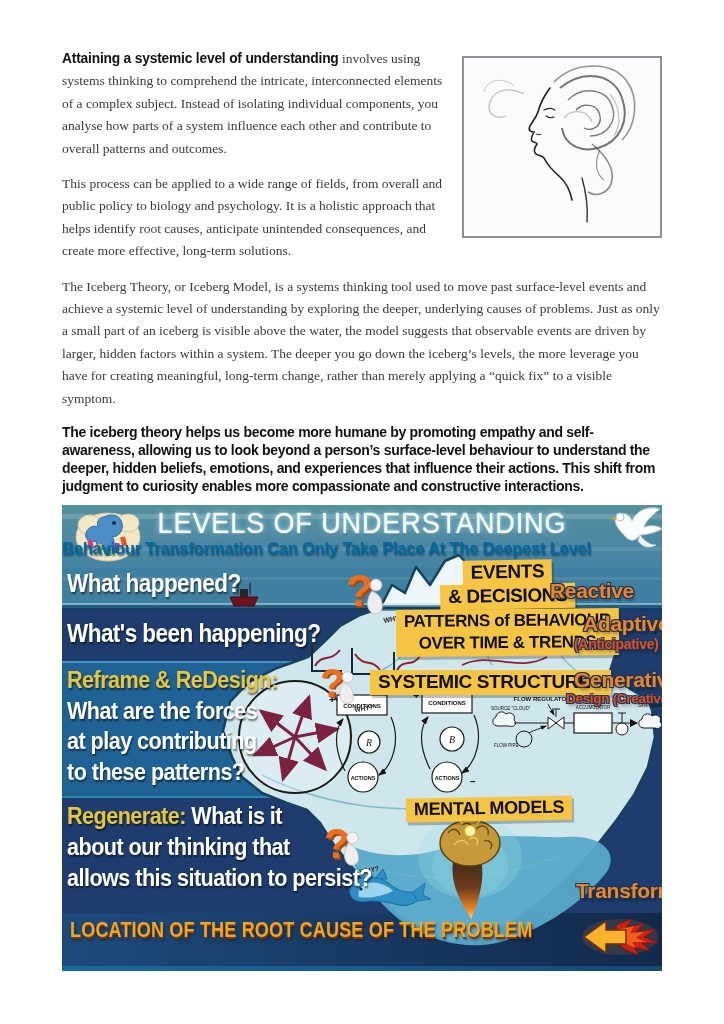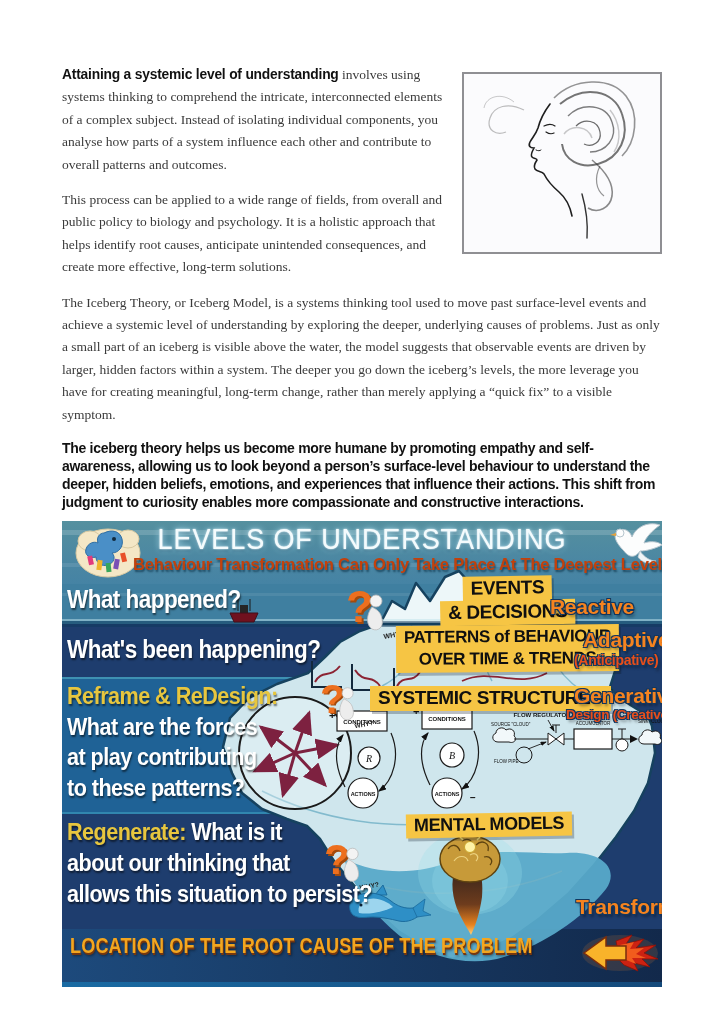--- a/index.html
+++ b/index.html
@@ -1,21 +1,21 @@
 <!DOCTYPE html>
 <html><head>
 <meta charset="utf-8">
 <style>
   html,body{margin:0;padding:0;}
   body{width:724px;height:1024px;background:#ffffff;overflow:hidden;
        font-family:"Liberation Serif", serif;}
   .page{position:relative;width:724px;height:1024px;background:#fff;}
 
   
-  .article{position:relative;width:600px;margin:0 0 0 62px;padding-top:64px;color:#333;}
+  .article{position:relative;width:600px;margin:0 0 0 62px;padding-top:48px;color:#333;}
   .sketch-frame{float:right;width:196px;height:178px;border:2px solid #8f8f93;
     margin:8px 0 10px 14px;background:#fafafc;}
   p.body{font-size:13.5px;line-height:22.4px;margin:0 0 13px;color:#3a3a3a;text-align:left;}
   .lead{font-family:"Liberation Sans", sans-serif;font-weight:700;font-size:13.8px;
     letter-spacing:-.2px;color:#111;}
   p.bold-para{font-family:"Liberation Sans", sans-serif;font-weight:700;font-size:14px;
     line-height:18px;letter-spacing:-.3px;color:#111;margin:4px 0 10px;clear:none;}
   p.full{clear:both;}
 
   
@@ -33,22 +33,22 @@
     background:linear-gradient(90deg,#1d4a7c,#12294b);}
   .bottom-line{left:0;top:461px;width:600px;height:5px;
     background:linear-gradient(90deg,#1a6ba3,#14497a);}
 
   #scene{position:absolute;left:0;top:0;z-index:1;}
   .lbl{position:absolute;z-index:2;}
 
   .t-title{left:0;right:0;top:1px;text-align:center;font-size:30px;font-weight:400;
     color:#f4fbfd;letter-spacing:1px;transform:scaleX(.9);
     text-shadow:0 0 7px rgba(190,240,255,.95),0 0 2px #fff,0 2px 3px rgba(15,60,90,.55);}
-  .t-sub{left:0;right:0;top:34px;text-align:right;font-size:16.5px;font-weight:700;
-    color:#c2410c;letter-spacing:-.2px;text-shadow:1px 2px 2px #1d4a63;}
+  .t-sub{left:0;right:0;top:34px;text-align:left;font-size:16.5px;font-weight:700;
+    color:#0369a1;letter-spacing:-.2px;text-shadow:1px 2px 2px #1d4a63;}
 
   .q{color:#fff;font-weight:700;letter-spacing:-.6px;white-space:nowrap;
     text-shadow:1px 2px 2px rgba(0,0,0,.55);transform:scaleX(.9);transform-origin:left top;}
   .q .pfx{color:#e7c63e;}
   .q1{left:5px;top:64px;font-size:25px;}
   .q2{left:5px;top:114px;font-size:25px;}
   .q3{left:5px;top:160px;font-size:24px;line-height:30.5px;}
   .q4{left:5px;top:295px;font-size:24px;line-height:31px;}
 
   .ylab{background:#f6c544;color:#101010;font-weight:700;letter-spacing:-.4px;

